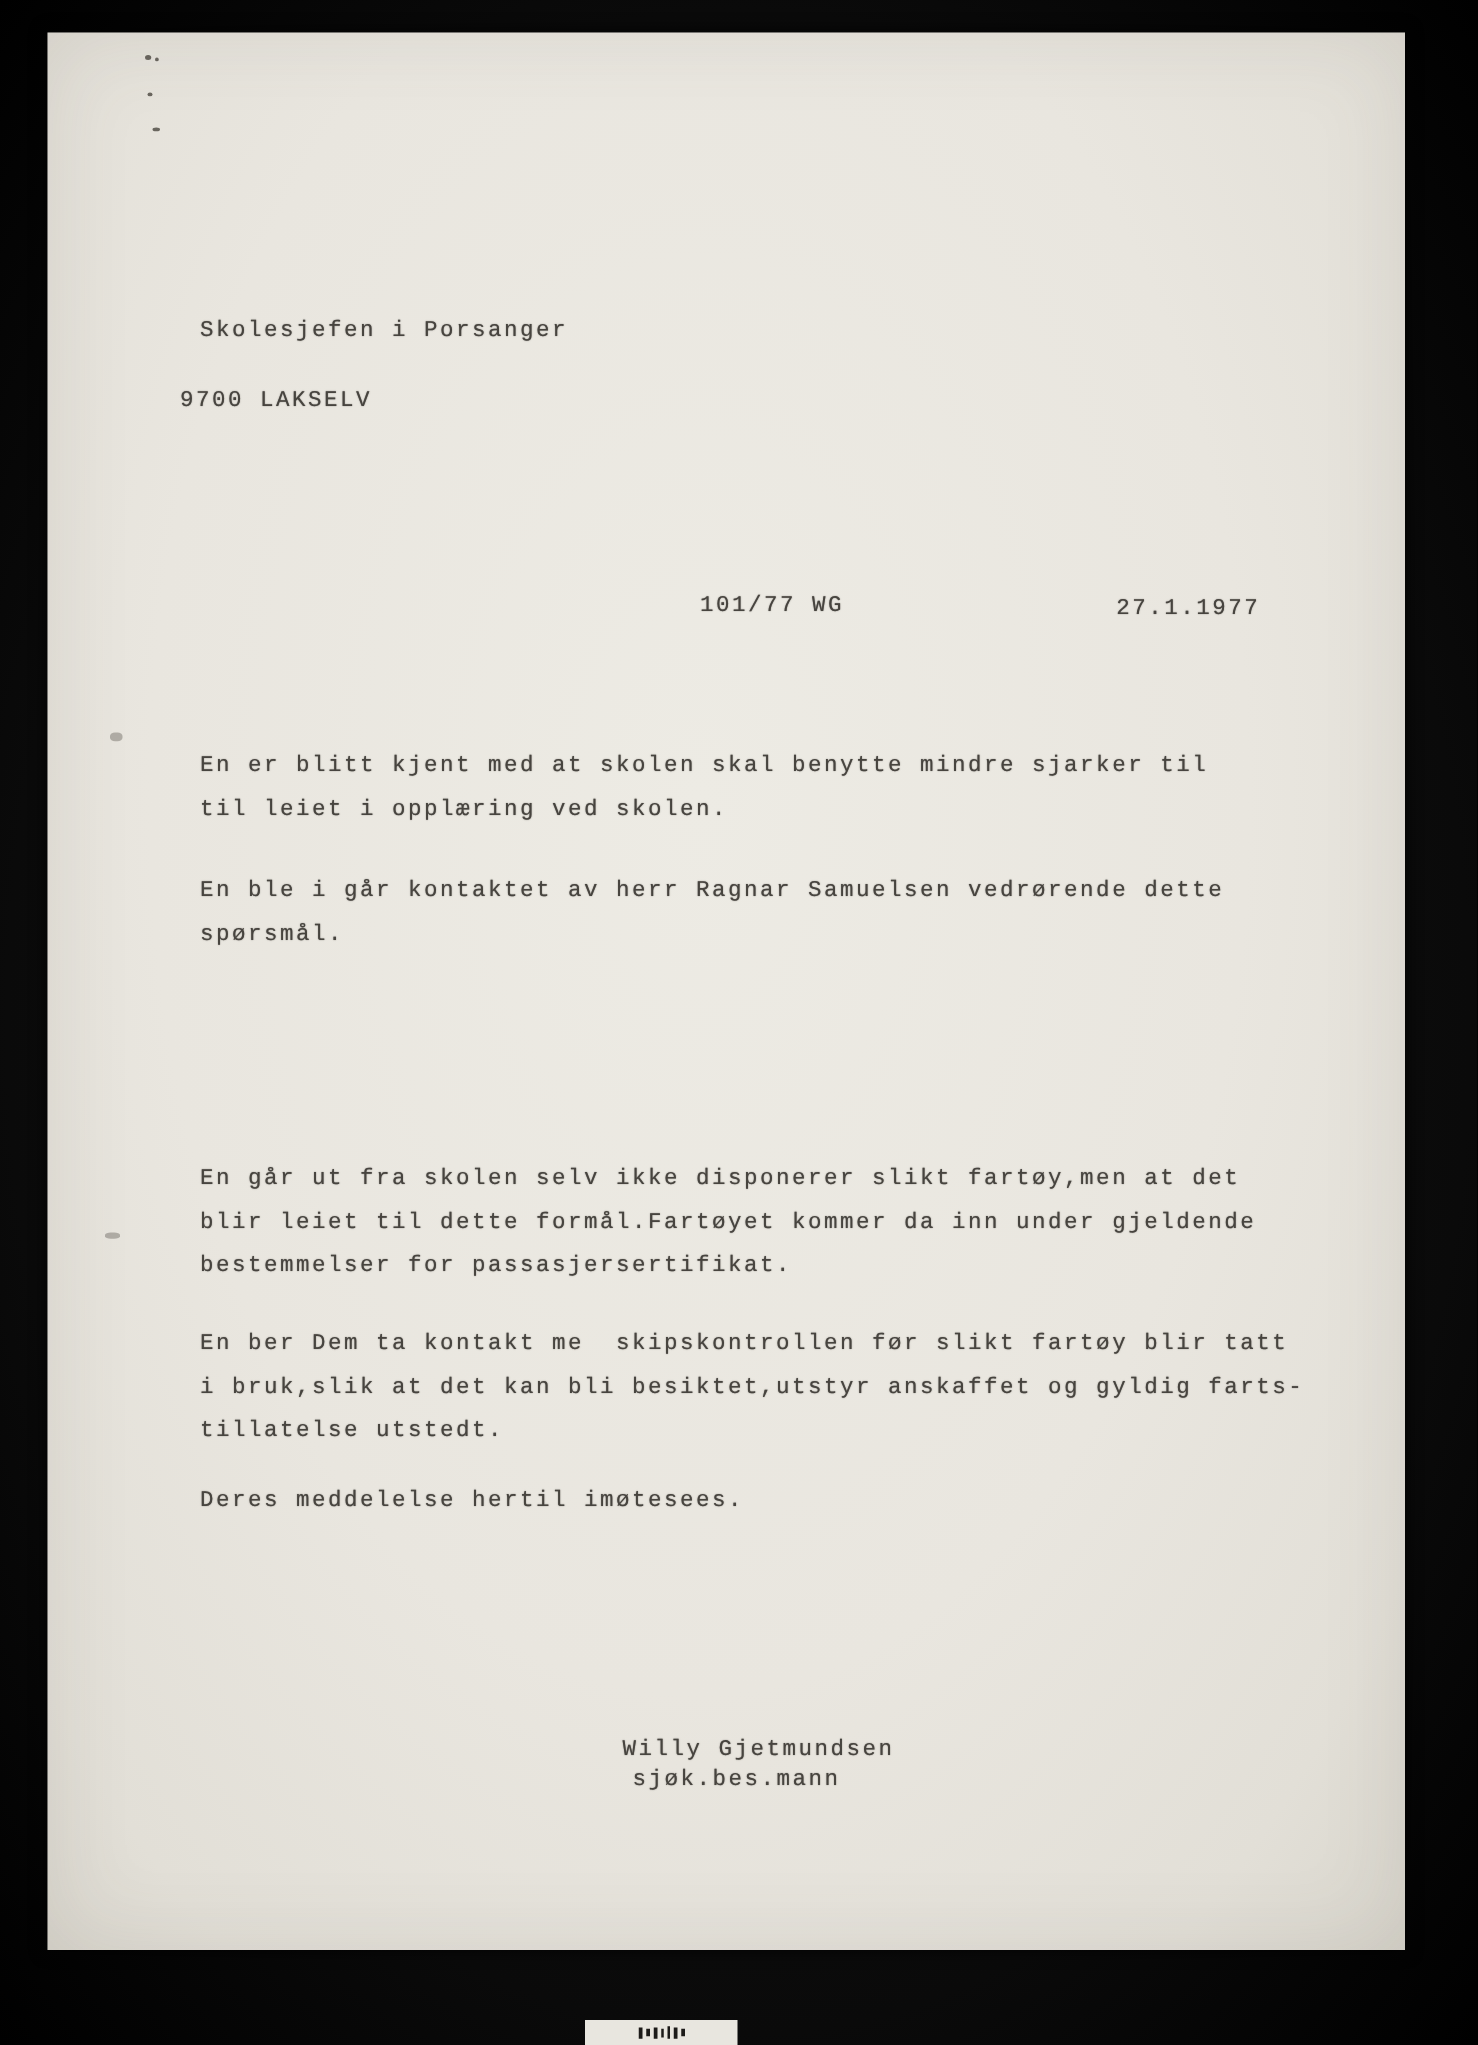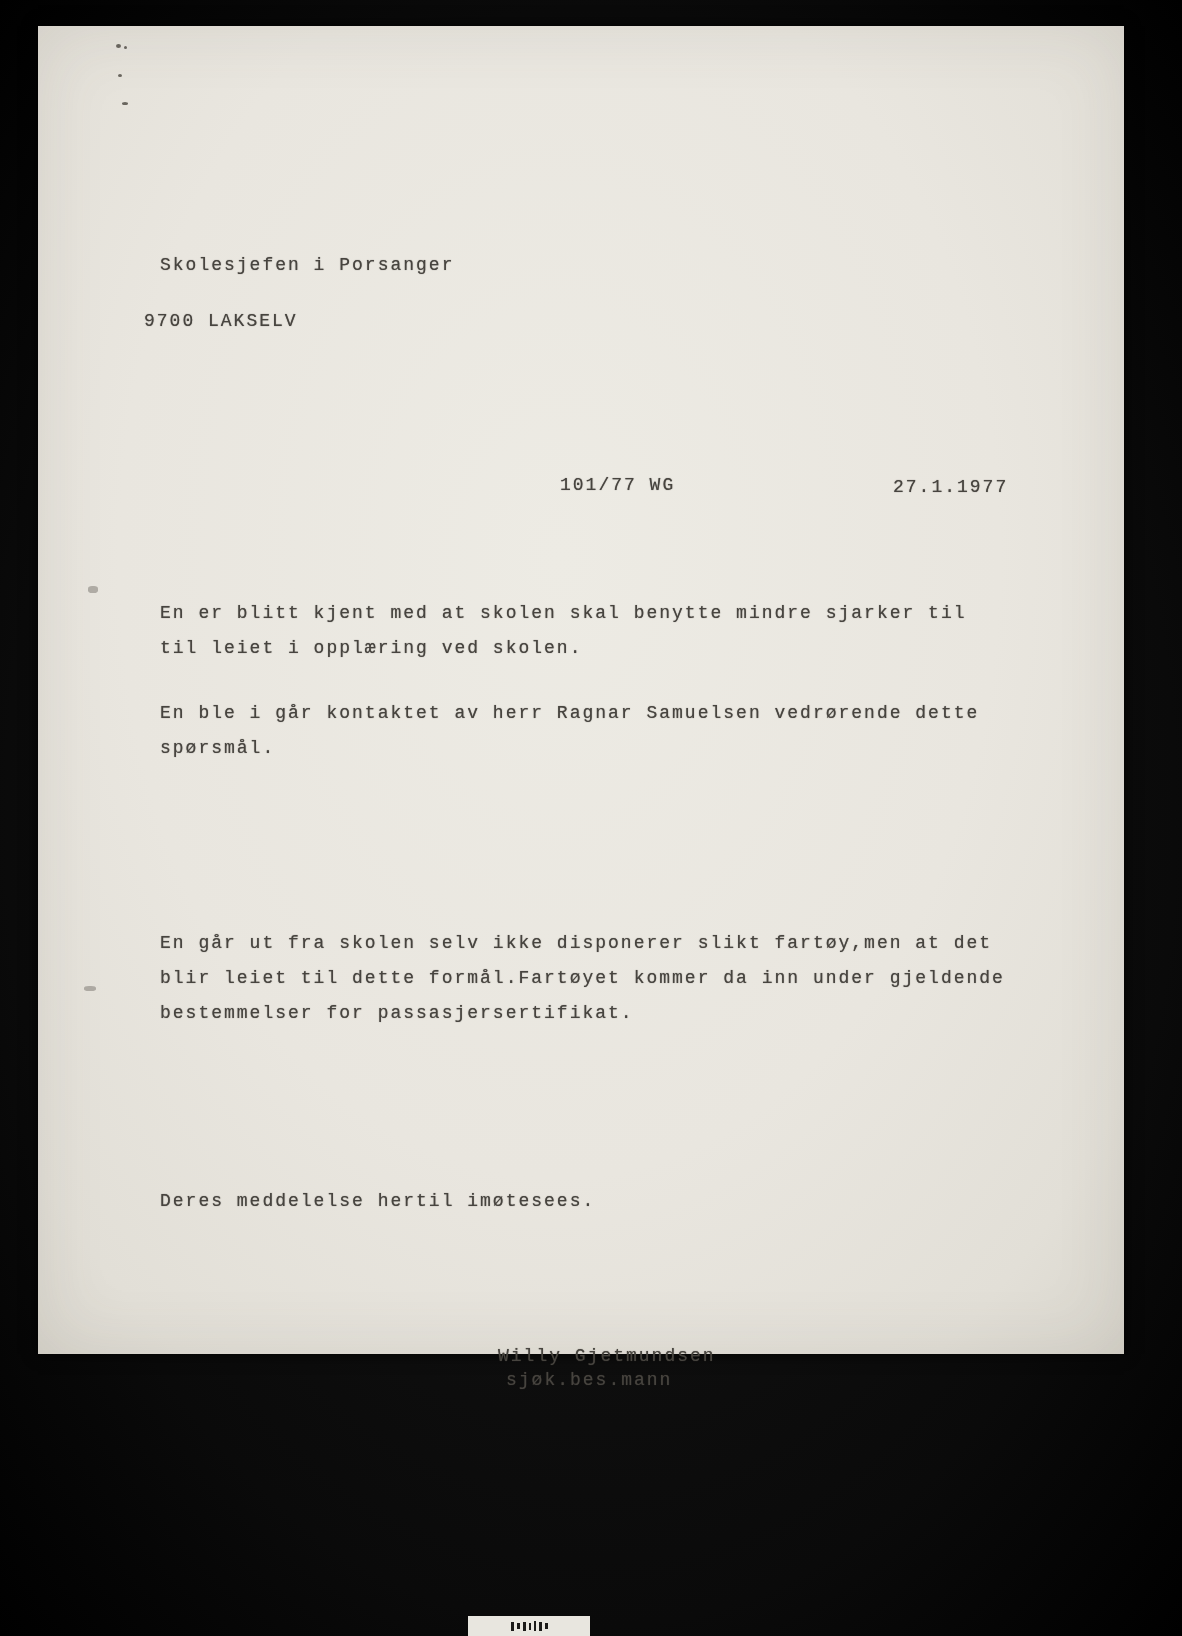--- a/index.html
+++ b/index.html
@@ -14,38 +14,39 @@
     background:
       radial-gradient(ellipse at 50% 50%, #161616 0%, #0a0a0a 70%, #000 100%);
     overflow: hidden;
     font-family: "Liberation Mono", "DejaVu Sans Mono", monospace;
   }
   .paper {
     position: absolute;
     left: 38px;
     top: 26px;
     width: 1086px;
-    height: 1328px;
+    height: 1534px;
     background:
       radial-gradient(ellipse at 48% 40%, #edebe4 0%, #e9e6df 55%, #e2dfd7 85%, #d9d6cd 100%);
     box-shadow:
       inset 0 0 70px rgba(90, 85, 70, 0.12),
       0 0 14px rgba(0,0,0,0.9);
   }
   .txt {
     position: absolute;
     font-size: 18px;
     letter-spacing: 2px;
     line-height: 35px;
     color: #47443f;
     white-space: pre-wrap;
     text-shadow: 0 0 1px rgba(70, 66, 60, 0.75);
   }
   .sig {
     line-height: 24px;
+    margin-top: 44px;
   }
   .speck {
     position: absolute;
     background: #4a463f;
     border-radius: 50%;
     opacity: 0.8;
   }
   .smudge {
     position: absolute;
     background: #6b675f;
@@ -100,20 +101,23 @@
 til leiet i opplæring ved skolen.</div>
 
     <div class="txt" style="left:122px; top:670px;">En ble i går kontaktet av herr Ragnar Samuelsen vedrørende dette
 spørsmål.</div>
 
 
     <div class="txt" style="left:122px; top:900px;">En går ut fra skolen selv ikke disponerer slikt fartøy,men at det
 blir leiet til dette formål.Fartøyet kommer da inn under gjeldende
 bestemmelser for passasjersertifikat.</div>
 
+    <div class="txt" style="left:122px; top:1032px;">En ber Dem ta kontakt me  skipskontrollen før slikt fartøy blir tatt
+i bruk,slik at det kan bli besiktet,utstyr anskaffet og gyldig farts-
+tillatelse utstedt.</div>
 
     <div class="txt" style="left:122px; top:1158px;">Deres meddelelse hertil imøtesees.</div>
 
     <div class="txt sig" style="left:460px; top:1318px;">Willy Gjetmundsen</div>
     <div class="txt sig" style="left:468px; top:1342px;">sjøk.bes.mann</div>
 
   </div>
 
   <div class="bottom-label">
     <i></i>

